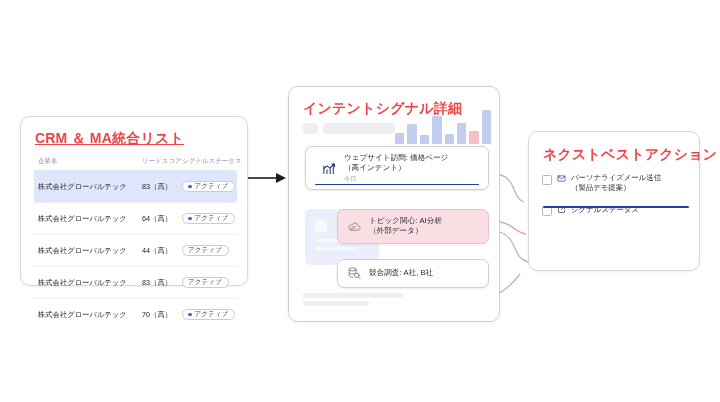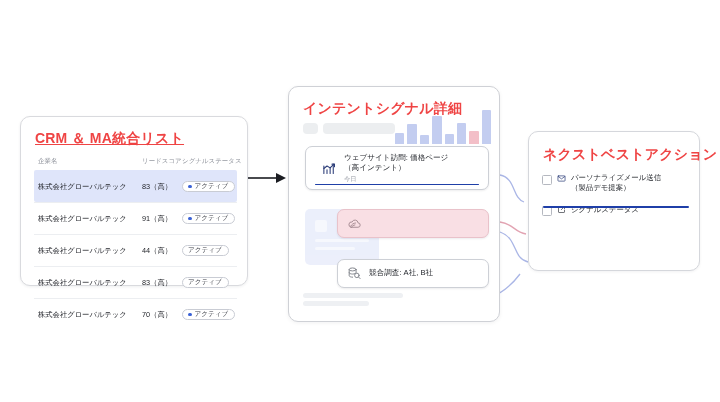--- a/index.html
+++ b/index.html
@@ -303,21 +303,21 @@
             <span class="c-score">83（高）</span>
             <span class="c-status">
               <span class="badge">
                 <span class="dot" style="background: rgb(59, 98, 214);"></span>
                 <span>アクティブ</span>
               </span>
             </span>
           </div>
           <div class="crm-row">
             <span class="c-company">株式会社グローバルテック</span>
-            <span class="c-score">91（高）</span>
+            <span class="c-score">64（高）</span>
             <span class="c-status">
               <span class="badge">
                 <span class="dot" style="background: rgb(59, 98, 214);"></span>
                 <span>アクティブ</span>
               </span>
             </span>
           </div>
           <div class="crm-row">
             <span class="c-company">株式会社グローバルテック</span>
             <span class="c-score">44（高）</span>
@@ -394,20 +394,22 @@
     </div>
 
     <div class="sig-card" id="card-topic">
       <span class="sig-icon">
         <svg width="15" height="15" viewBox="0 0 24 24" fill="none" stroke="#a98f96" stroke-width="1.6" stroke-linecap="round" stroke-linejoin="round">
           <path d="M6.5 18h11a3.5 3.5 0 0 0 .2-7 5 5 0 0 0-9.6-1.4A3.8 3.8 0 0 0 6.5 18z"></path>
           <path d="M6 16.2c1.6-3 4.4-4.8 7.6-5"></path>
           <path d="M7 18.2c1.2-2.2 3.2-3.6 5.6-3.9"></path>
         </svg>
       </span>
+      <span class="sig-text" style="white-space:pre-line;">トピック関心: AI分析
+（外部データ）</span>
     </div>
 
     <div class="sig-card" id="card-comp">
       <span class="sig-icon">
         <svg width="15" height="15" viewBox="0 0 24 24" fill="none" stroke="#85888f" stroke-width="1.6" stroke-linecap="round" stroke-linejoin="round">
           <ellipse cx="9" cy="5.5" rx="5.5" ry="2.4"></ellipse>
           <path d="M3.5 5.5v5c0 1.3 2.5 2.4 5.5 2.4s5.5-1.1 5.5-2.4v-5"></path>
           <path d="M3.5 10.5v5c0 1.3 2.5 2.4 5.5 2.4"></path>
           <circle cx="15.8" cy="15" r="3.6"></circle>
           <path d="M18.5 17.7L21 20.2"></path>

